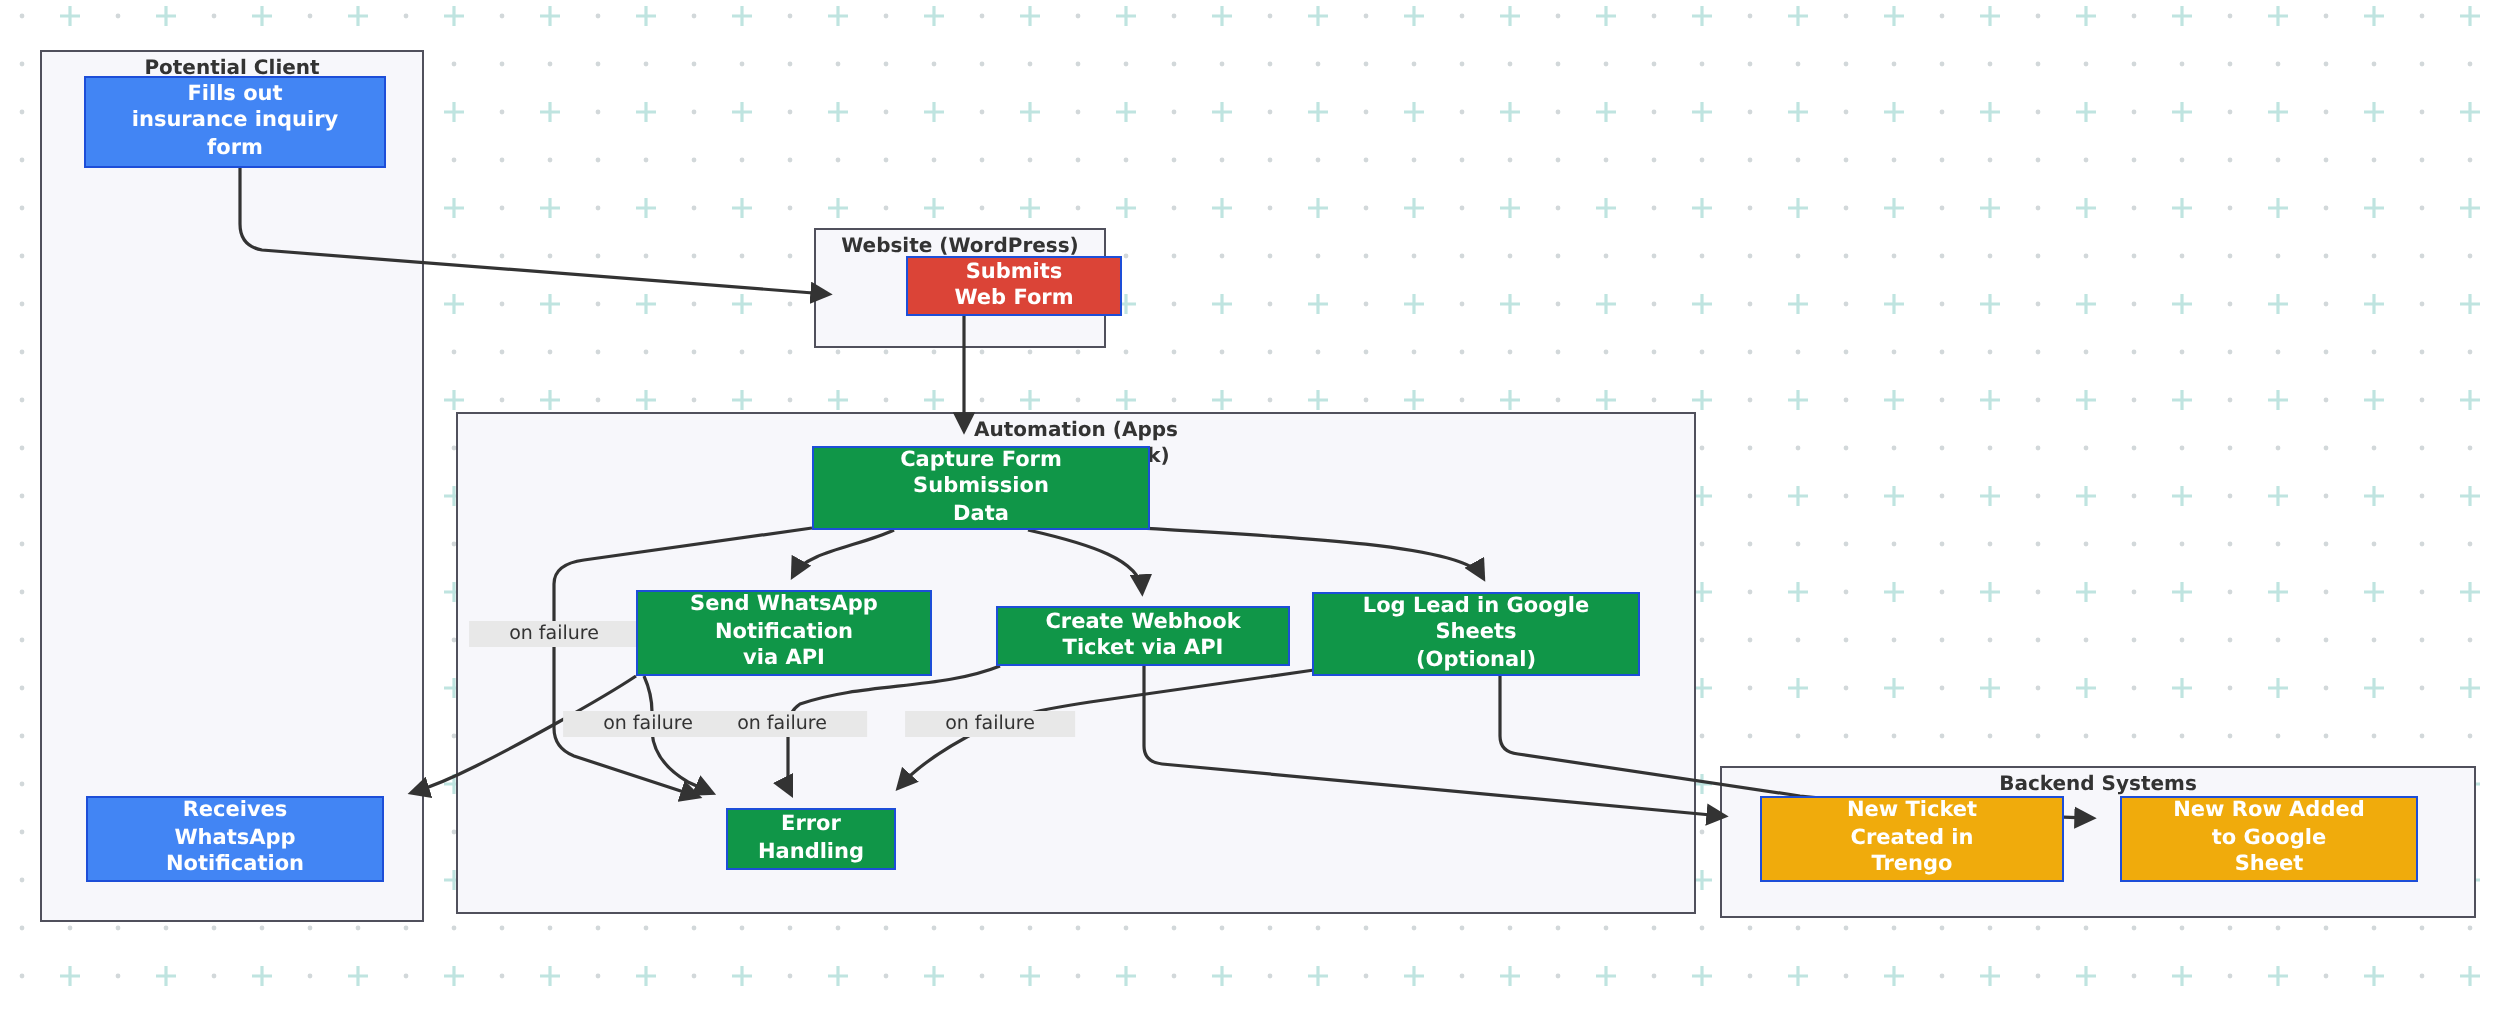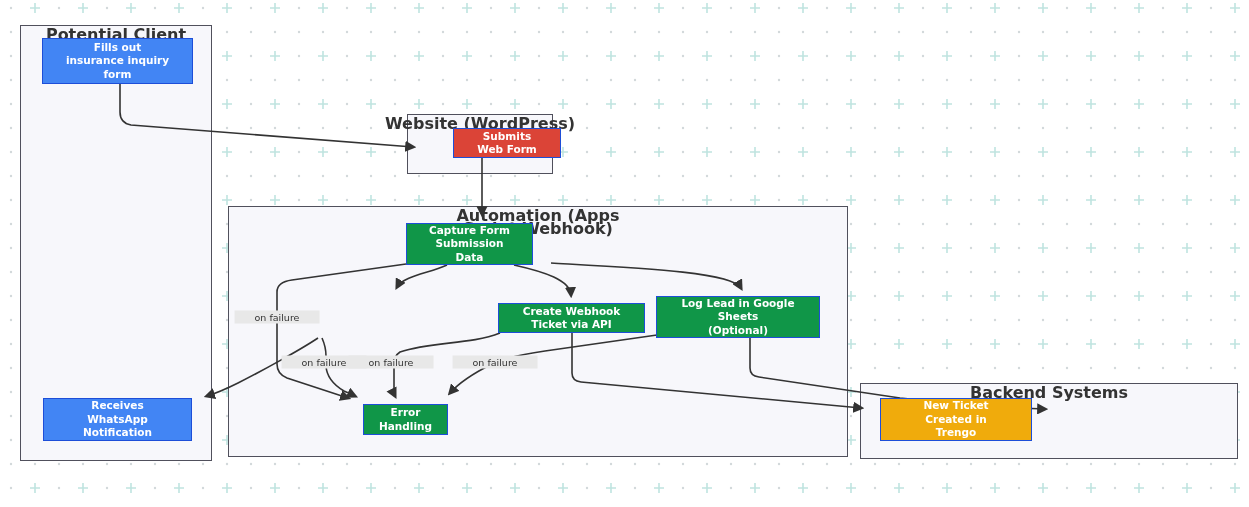--- a/index.html
+++ b/index.html
@@ -3,21 +3,21 @@
 <meta charset="utf-8">
 <style>
   html,body{margin:0;padding:0;background:#ffffff;}
   #canvas{position:relative;width:1249px;height:507px;overflow:hidden;
           font-family:"DejaVu Sans","Liberation Sans",sans-serif;background:#ffffff;}
   .layer{position:absolute;left:0;top:0;}
   #bg{z-index:0;}
   #edges{z-index:2;}
   .cluster{position:absolute;z-index:1;background:#f7f7fb;border:1px solid #50505c;box-sizing:border-box;}
   .cluster-title{position:absolute;top:2px;left:50%;transform:translateX(-50%);
-          width:max-content;text-align:center;font-size:16px;font-weight:600;color:#333;
+          width:max-content;text-align:center;font-size:10px;font-weight:600;color:#333;
           line-height:13px;white-space:pre-line;}
   .node{position:absolute;z-index:4;display:flex;align-items:center;justify-content:center;
           box-sizing:border-box;border:1px solid #1d4ed8;color:#fff;font-size:10.5px;font-weight:700;
           text-align:center;line-height:13.5px;white-space:pre-line;padding:2px 22px;}
   .node.blue{background:#4285F4;}
   .node.red{background:#DB4437;}
   .node.green{background:#109648;}
   .node.orange{background:#F0AB0C;}
   .edge-label{position:absolute;z-index:3;transform:translate(-50%,-50%);
           background:#e8e8e8;color:#333;font-size:9.5px;line-height:11px;padding:1px 20px;
@@ -81,36 +81,44 @@
   <div class="edge-label" style="left:391px;top:362px;">on failure</div>
   <div class="edge-label" style="left:495px;top:362px;">on failure</div>
 
   <div class="node blue" style="left:42px;top:38px;width:151px;height:46px;">
     <span>Fills out insurance inquiry
 form</span>
   </div>
   <div class="node red" style="left:429px;top:128px;width:108px;height:30px;margin-left:24px;">
     <span>Submits Web Form</span>
   </div>
-  <div class="node green" style="left:406px;top:223px;width:127px;height:42px;align-items:center;">
+  <div class="node green" style="left:406px;top:223px;width:169px;height:42px;align-items:center;">
     <span>Capture Form Submission
 Data</span>
+  </div>
+  <div class="node green" style="left:318px;top:295px;width:148px;height:43px;">
+    <span>Send WhatsApp Notification
+via API</span>
   </div>
   <div class="node green" style="left:498px;top:303px;width:147px;height:30px;">
     <span>Create Webhook Ticket via API</span>
   </div>
   <div class="node green" style="left:656px;top:296px;width:164px;height:42px;">
     <span>Log Lead in Google Sheets
 (Optional)</span>
   </div>
   <div class="node green" style="left:363px;top:404px;width:85px;height:31px;justify-content:center;">
     <span>Error Handling</span>
   </div>
   <div class="node blue" style="left:43px;top:398px;width:149px;height:43px;">
     <span>Receives WhatsApp
 Notification</span>
   </div>
   <div class="node orange" style="left:880px;top:398px;width:152px;height:43px;">
     <span>New Ticket Created in
 Trengo</span>
   </div>
+  <div class="node orange" style="left:1060px;top:398px;width:149px;height:43px;">
+    <span>New Row Added to Google
+Sheet</span>
+  </div>
 
 </div>
 
 </body></html>

